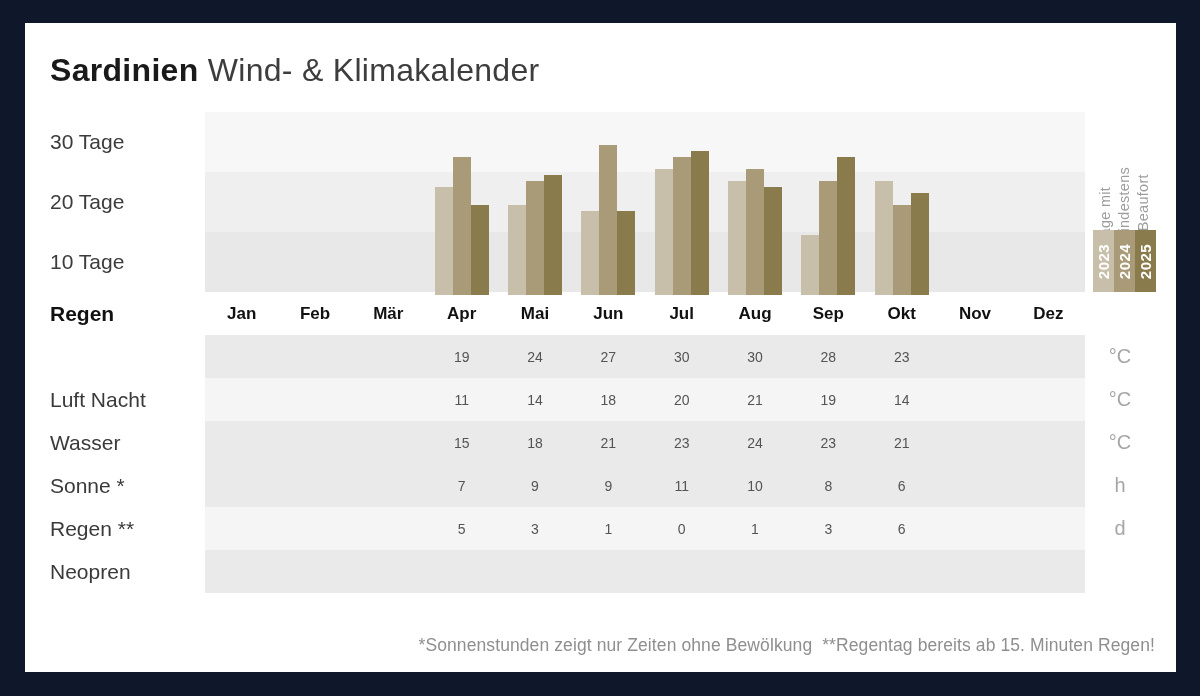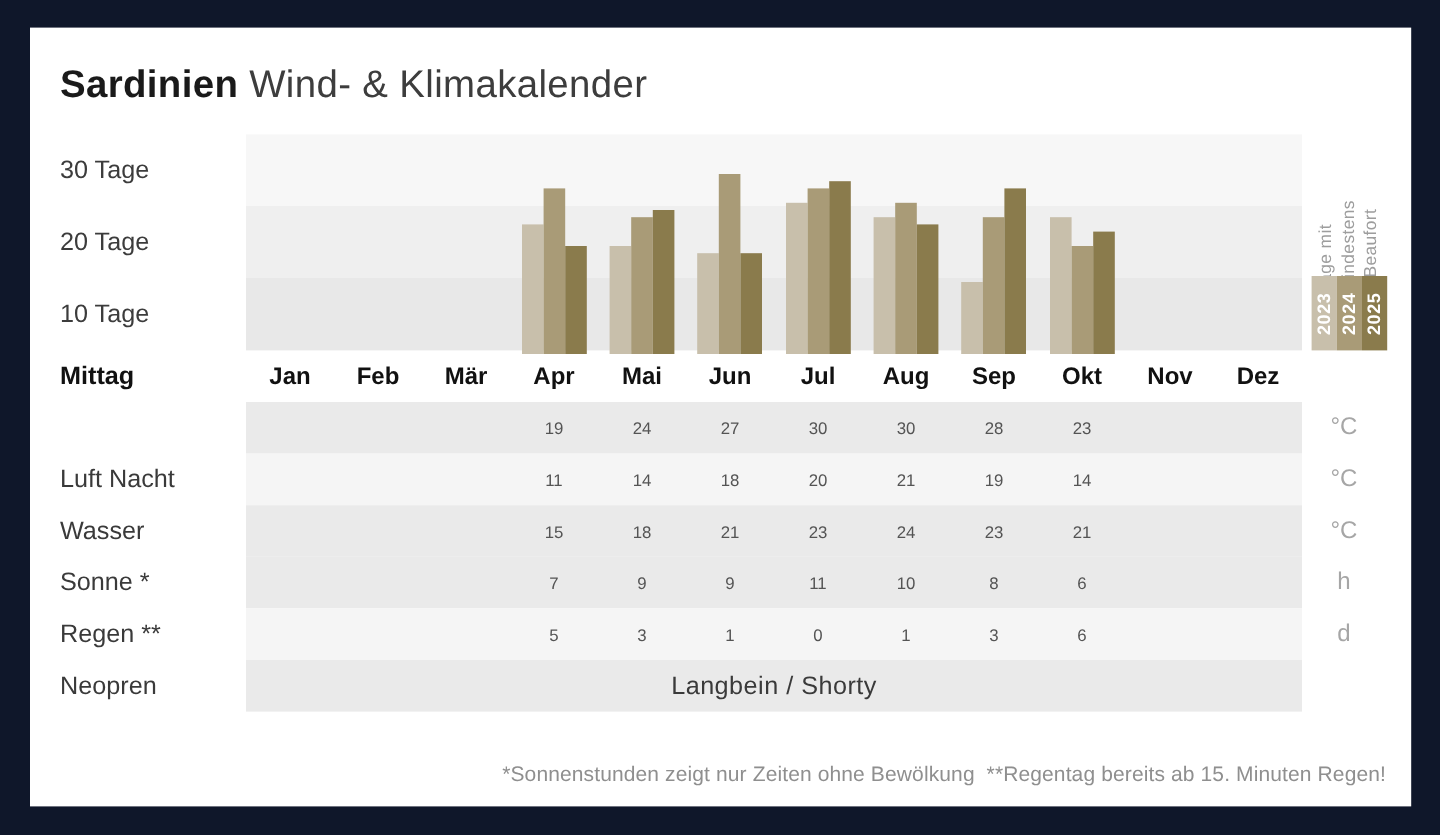--- a/index.html
+++ b/index.html
@@ -26,21 +26,21 @@
   .axisnote .inner{position:absolute;left:-28px;top:36px;width:120px;height:58px;
         transform:rotate(-90deg);font-size:14.5px;line-height:19px;color:#9d9d9d;
         letter-spacing:.3px;white-space:nowrap;}
   .axisnote .hl{color:#b2a06e;}
   .legend{position:absolute;left:1068px;top:207px;height:62px;display:flex;}
   .legend-box{width:21px;height:62px;display:flex;align-items:center;justify-content:center;}
   .legend-box span{transform:rotate(-90deg);color:#ffffff;font-weight:700;font-size:15px;letter-spacing:.5px;white-space:nowrap;}
 
   
   .monthrow{position:absolute;left:180px;top:270px;width:880px;height:42px;display:grid;grid-template-columns:repeat(12,1fr);}
-  .monthrow .mcell{display:flex;align-items:center;justify-content:center;font-weight:700;font-size:20px;color:#111111;}
+  .monthrow .mcell{display:flex;align-items:center;justify-content:center;font-weight:700;font-size:17px;color:#111111;}
   .monatlabel{position:absolute;left:25px;top:270px;height:42px;display:flex;align-items:center;font-weight:700;font-size:21px;color:#111111;}
   .trow{position:absolute;left:0;width:1151px;height:43px;}
   .trow .stripe{position:absolute;left:180px;top:0;width:880px;height:43px;}
   .shade-dark .stripe{background:#eaeaea;}
   .shade-light .stripe{background:#f5f5f5;}
   .trow .rlabel{position:absolute;left:25px;top:0;height:43px;display:flex;align-items:center;font-size:21px;color:#3a3a3a;white-space:nowrap;}
   .trow .vals{position:absolute;left:180px;top:0;width:880px;height:43px;display:grid;grid-template-columns:repeat(12,1fr);}
   .trow .vcell{display:flex;align-items:center;justify-content:center;font-size:14px;color:#545454;}
   .trow .unit{position:absolute;left:1064px;top:0;width:62px;height:43px;display:flex;align-items:center;justify-content:center;font-size:20px;color:#a6a6a6;}
   .trow .spantext{position:absolute;left:180px;top:0;width:880px;height:43px;display:flex;align-items:center;justify-content:center;font-size:21px;color:#3a3a3a;letter-spacing:.4px;}
@@ -120,21 +120,21 @@
           <span>2023</span>
         </div>
         <div class="legend-box" style="background: rgb(169, 155, 119);">
           <span>2024</span>
         </div>
         <div class="legend-box" style="background: rgb(138, 123, 76);">
           <span>2025</span>
         </div>
       </div>
 
-    <div class="monatlabel">Mittag</div>
+    <div class="monatlabel">Regen</div>
     <div class="monthrow">
         <div class="mcell">Jan</div>
         <div class="mcell">Feb</div>
         <div class="mcell">Mär</div>
         <div class="mcell">Apr</div>
         <div class="mcell">Mai</div>
         <div class="mcell">Jun</div>
         <div class="mcell">Jul</div>
         <div class="mcell">Aug</div>
         <div class="mcell">Sep</div>
@@ -234,19 +234,18 @@
             <div class="vcell">3</div>
             <div class="vcell">6</div>
             <div class="vcell"></div>
             <div class="vcell"></div>
           </div>
           <div class="unit">d</div>
         </div>
         <div class="trow shade-dark" style="top: 527px;">
           <div class="stripe"></div>
           <div class="rlabel">Neopren</div>
-          <div class="spantext">Langbein / Shorty</div>
         </div>
       </div>
 
     <div class="footer2">*Sonnenstunden zeigt nur Zeiten ohne Bewölkung  **Regentag bereits ab 15. Minuten Regen!</div>
   </div>
 </div>
 
 </body></html>

